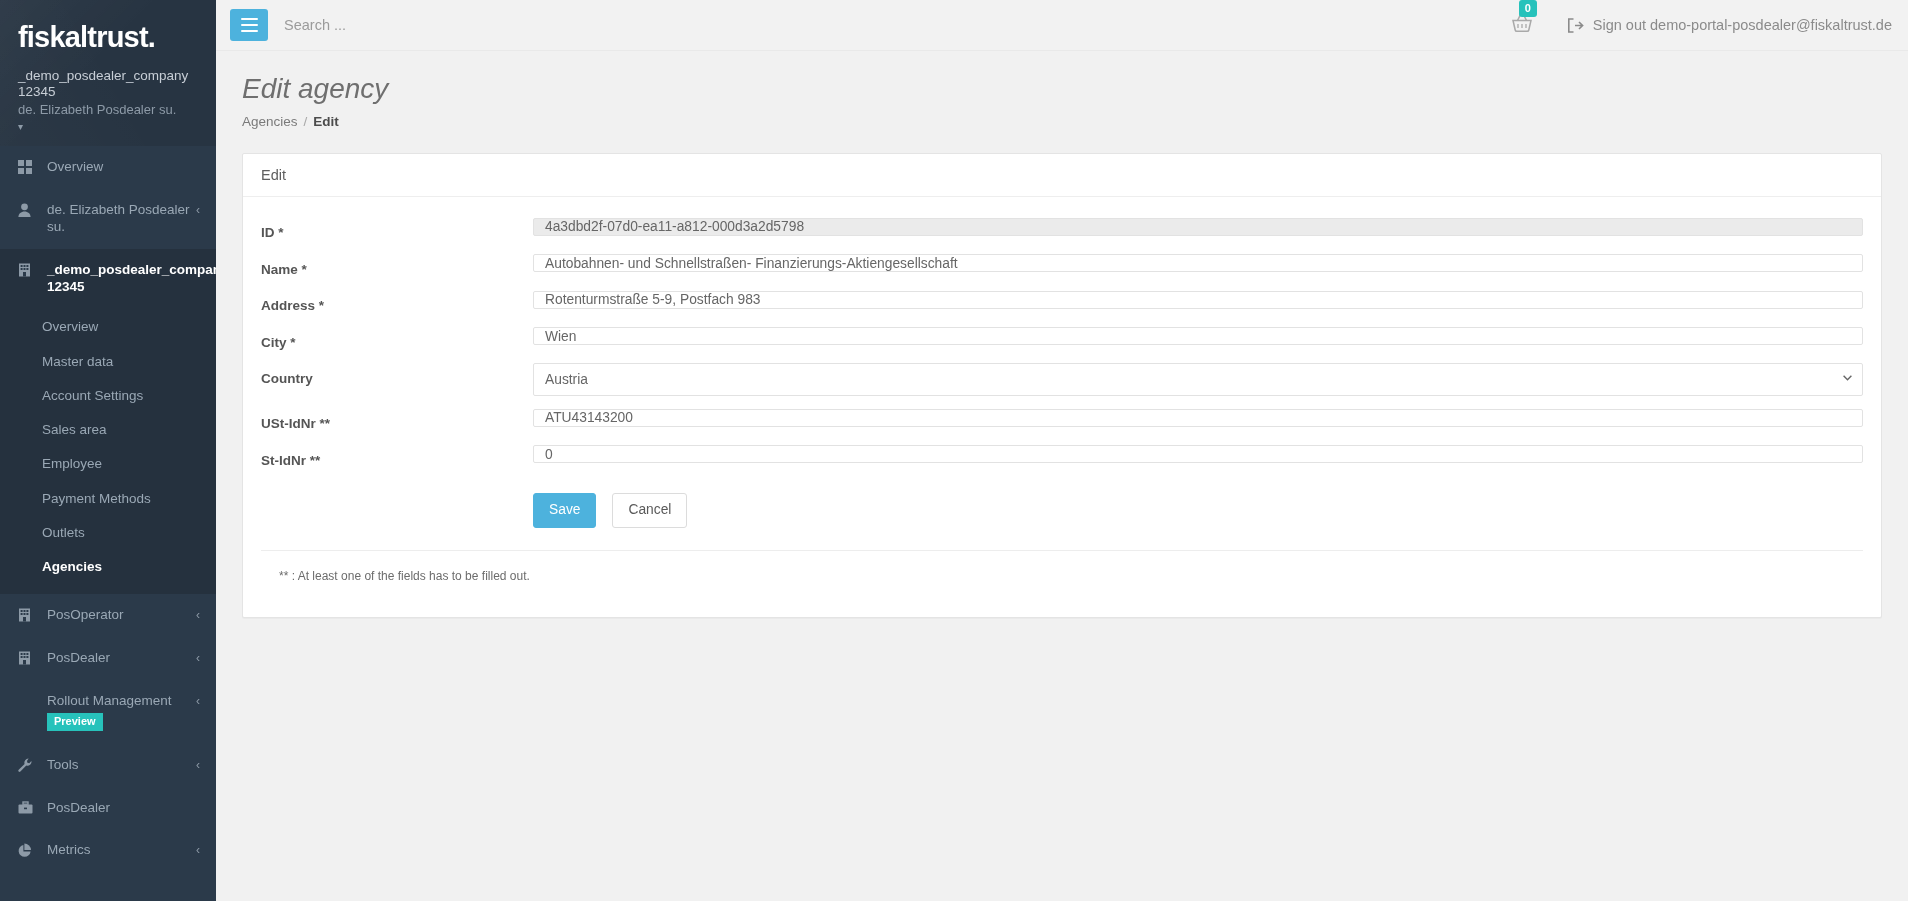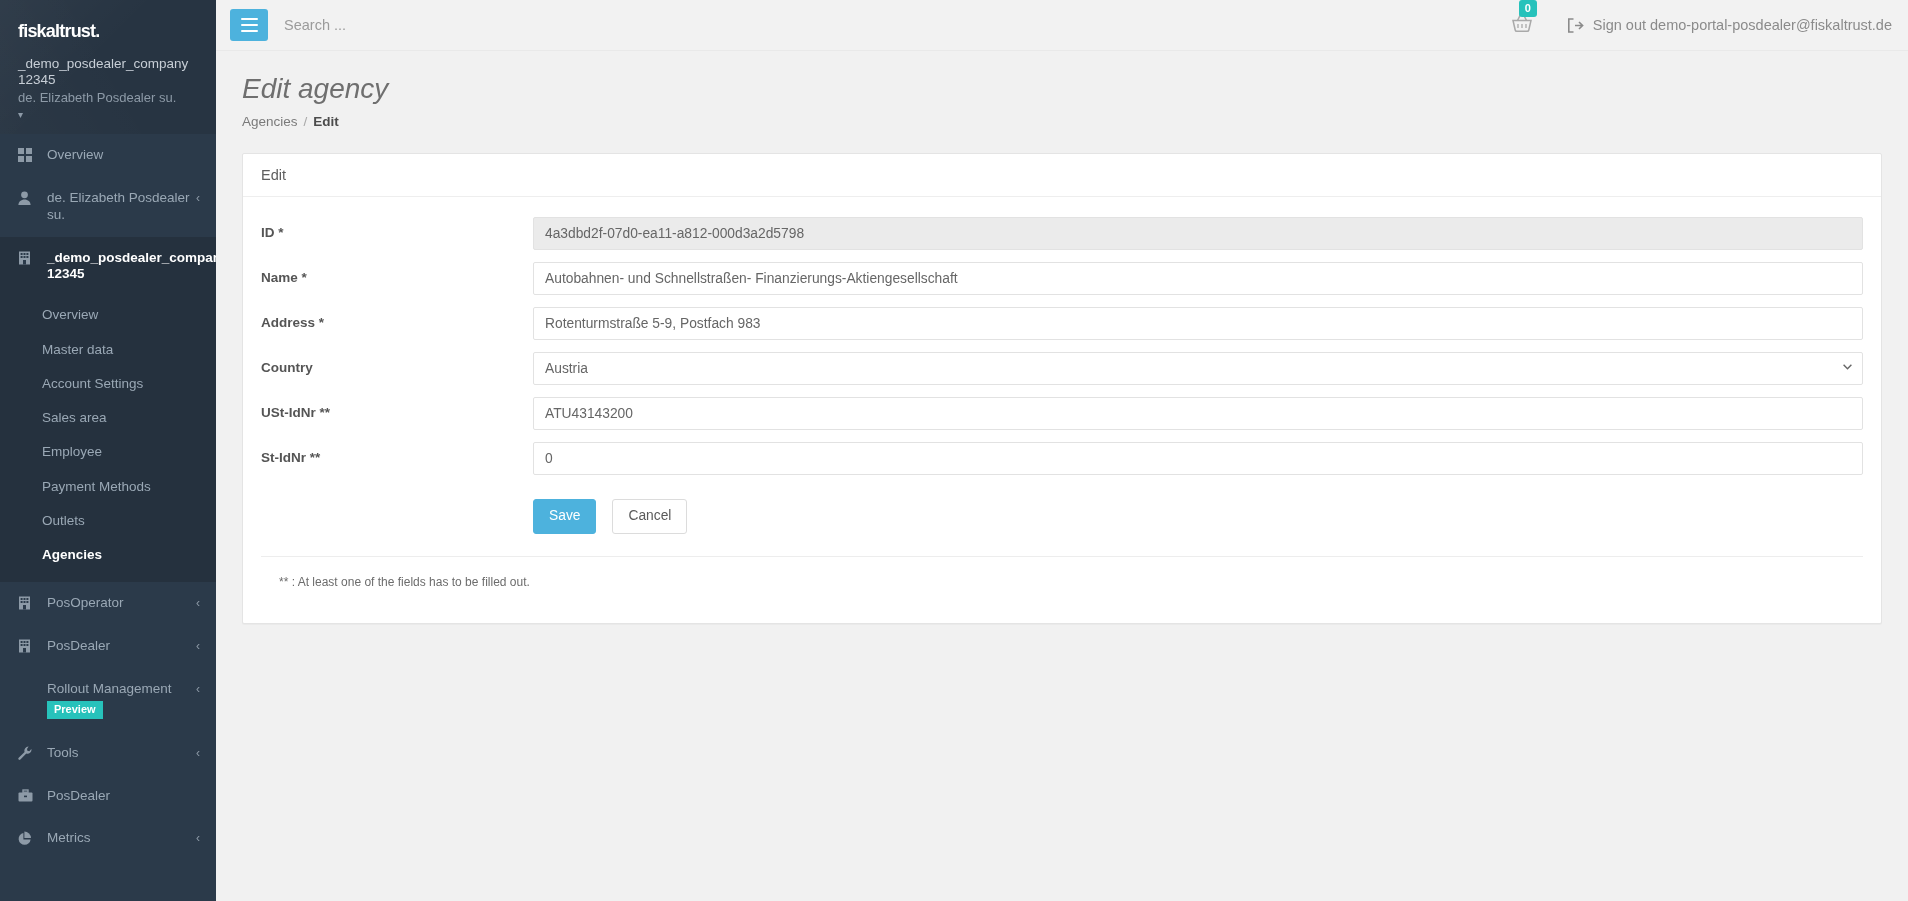--- a/index.html
+++ b/index.html
@@ -22,21 +22,21 @@
     overflow: hidden;
     position: relative;
   }
   .sb-brandwrap {
     background: #273442;
     padding: 22px 18px 14px 18px;
     background-image: linear-gradient(135deg, rgba(255,255,255,0.035) 0%, rgba(255,255,255,0) 45%),
                       linear-gradient(60deg, rgba(255,255,255,0.02) 0%, rgba(255,255,255,0) 55%);
   }
   .sb-logo {
-    font-size: 18px;
+    font-size: 29px;
     font-weight: bold;
     color: #ffffff;
     letter-spacing: -0.8px;
     line-height: 1.1;
     margin-bottom: 14px;
   }
   .sb-company {
     font-size: 13.5px;
     color: #c7ced6;
     line-height: 1.22;
@@ -203,21 +203,21 @@
     text-align: left;
     padding: 7px 18px 0 0;
     font-size: 13.5px;
     font-weight: bold;
     color: #555555;
     line-height: 1.3;
   }
   .form-ctl { flex: 1; position: relative; }
   .inp {
     width: 100%;
-    height: 33px;
+    height: 18px;
     border: 1px solid #e2e2e2;
     border-radius: 2px;
     padding: 6px 11px;
     font-size: 13.8px;
     color: #666666;
     font-family: "Liberation Sans", sans-serif;
     background: #ffffff;
     outline: none;
   }
   .inp[readonly], .inp.readonly { background: #ebebeb; color: #666; border-color: #e2e2e2; }
@@ -478,20 +478,26 @@
           </div>
 
           <div class="form-row">
             <div class="form-label">Address *</div>
             <div class="form-ctl">
               <input class="inp" value="Rotenturmstraße 5-9, Postfach 983" style="">
             </div>
           </div>
 
 
+          <div class="form-row">
+            <div class="form-label">City *</div>
+            <div class="form-ctl">
+              <input class="inp" value="Wien" style="">
+            </div>
+          </div>
 
           <div class="form-row">
             <div class="form-label">Country</div>
             <div class="form-ctl sel-wrap">
               <select class="sel">
                 <option>Austria</option>
               </select>
               <svg class="sel-arrow" viewBox="0 0 9 6">
                 <path d="M0.6 0.8 4.5 4.7 8.4 0.8" fill="none" stroke="#666" stroke-width="1.4"></path>
               </svg>

